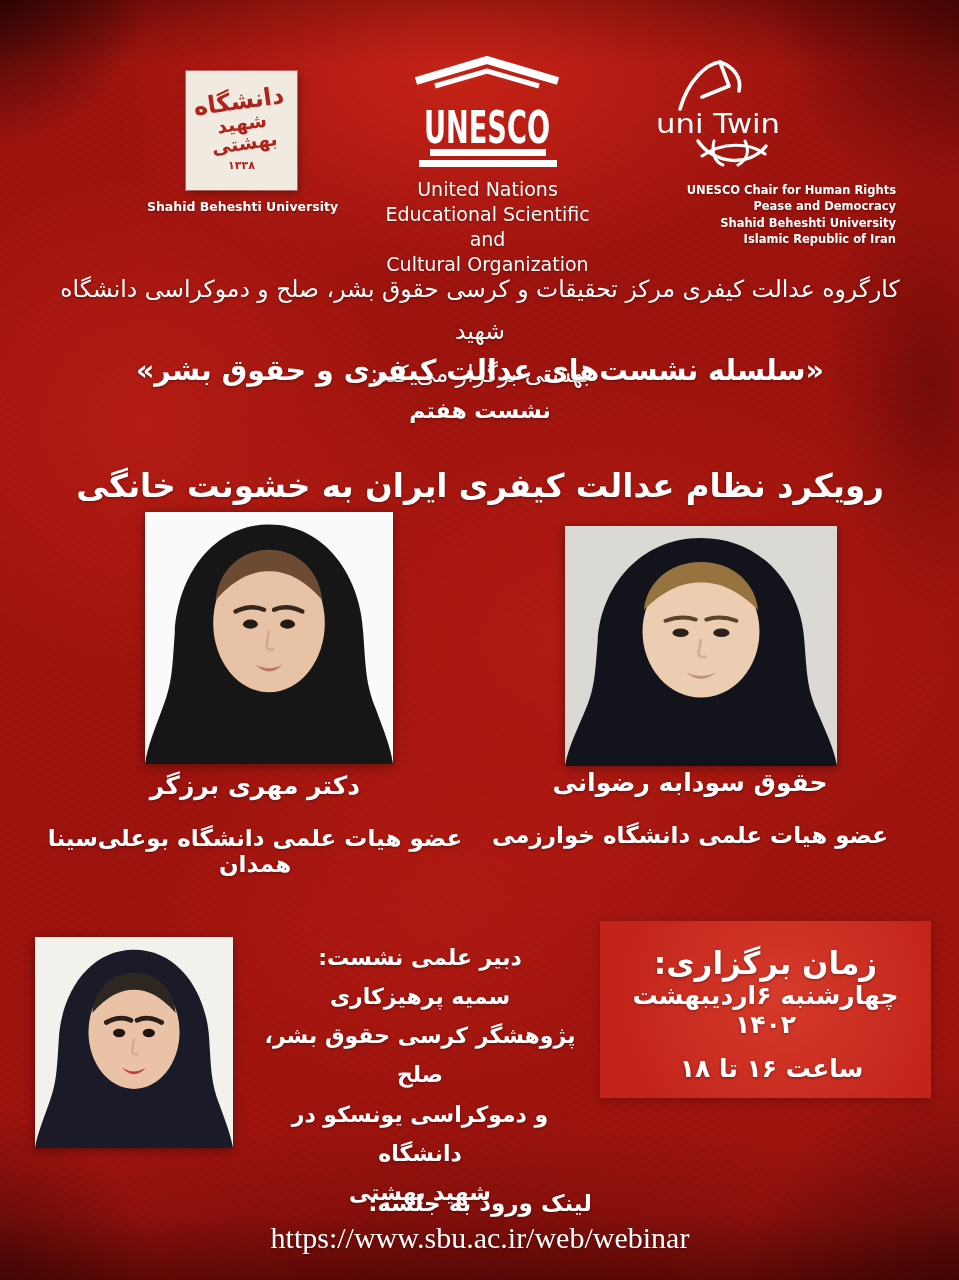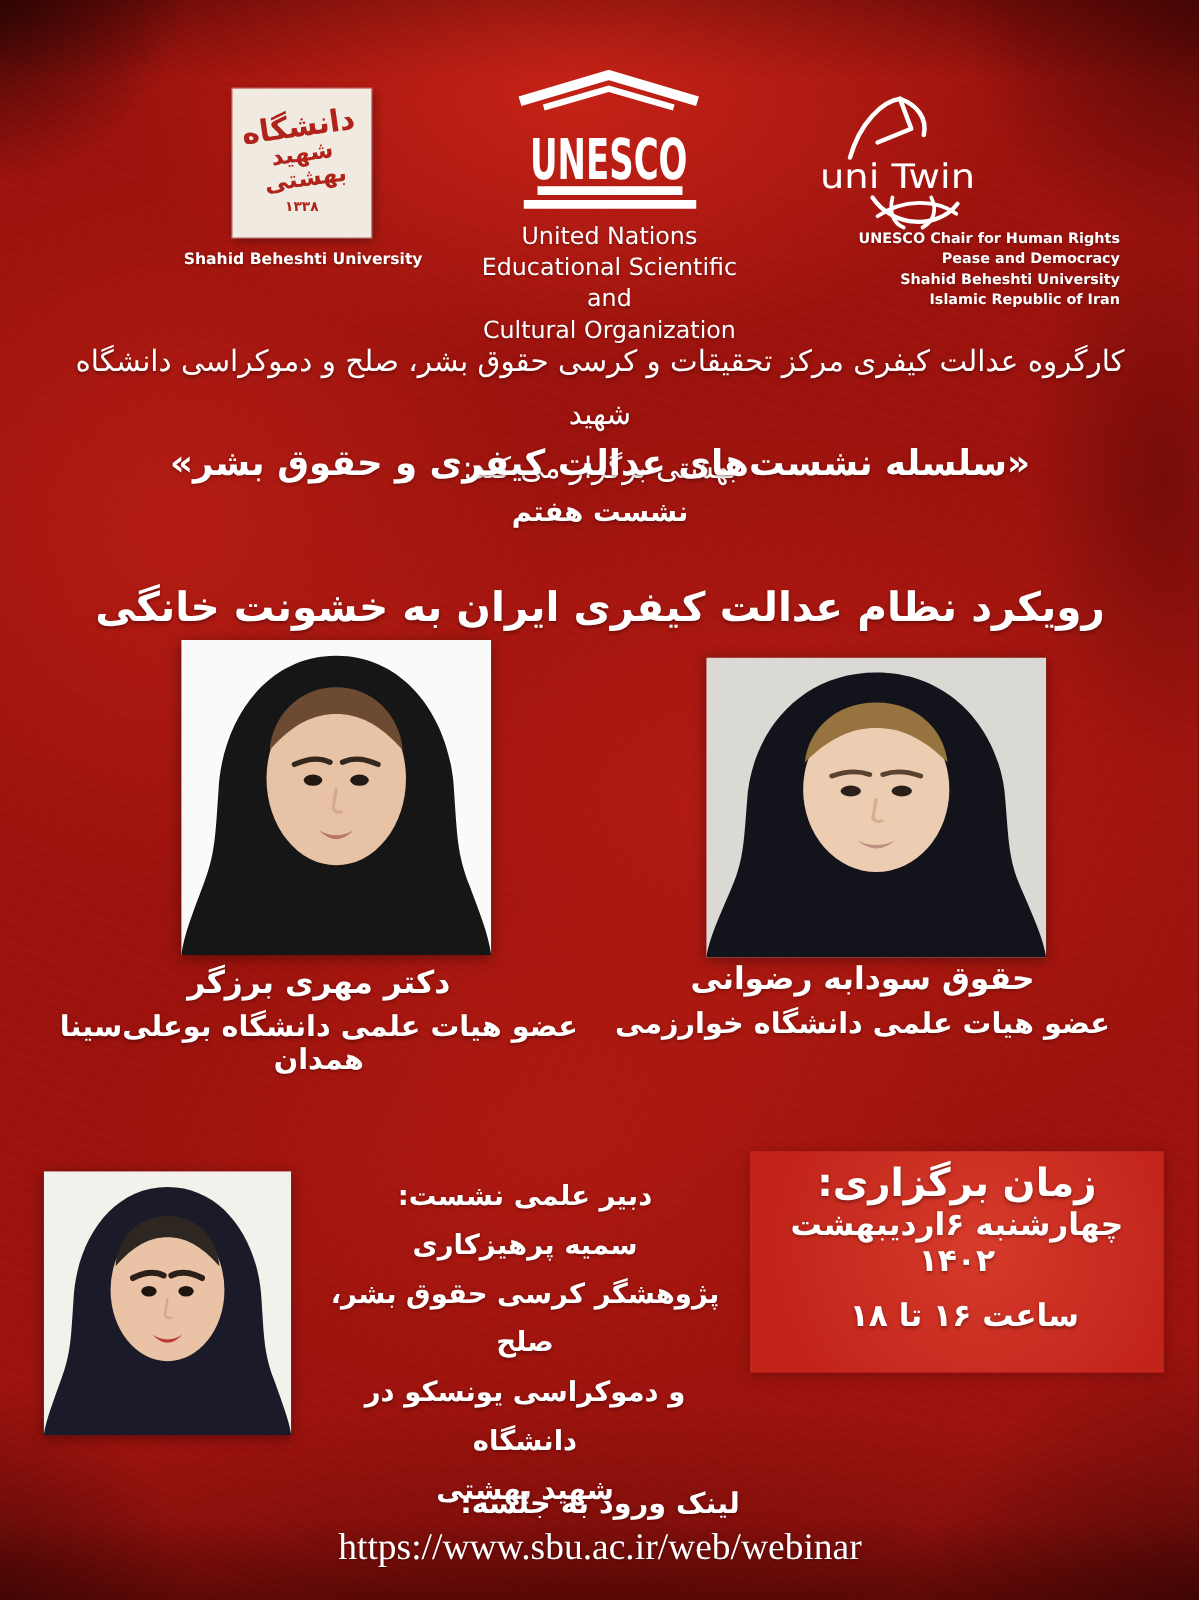--- a/index.html
+++ b/index.html
@@ -32,47 +32,47 @@
   .sbu-callig{color:#b0231a;font-weight:bold;line-height:1.05;text-align:center;
     transform:rotate(-8deg);direction:rtl;}
   .sbu-callig .l1{font-size:24px;}
   .sbu-callig .l2{font-size:19px;}
   .sbu-year{color:#b0231a;font-size:11px;font-weight:bold;margin-top:5px;direction:rtl;}
   .sbu-caption{left:140px;top:199px;width:205px;text-align:center;font-size:12.5px;font-weight:bold;}
 
   .unesco-svg{left:408px;top:56px;}
   .unesco-caption{left:377px;top:177px;width:221px;text-align:center;font-size:19px;line-height:1.32;}
 
-  .unitwin-svg{left:652px;top:68px;text-decoration:underline;}
+  .unitwin-svg{left:652px;top:51px;text-decoration:underline;}
   .unitwin-caption{left:666px;top:182px;width:230px;text-align:right;font-size:11.5px;font-weight:bold;line-height:1.42;}
 
   
   .intro{left:38px;top:268px;width:884px;font-size:23.5px;line-height:1.8;}
   .series-title{left:38px;top:354px;width:884px;font-size:28.5px;font-weight:bold;}
   .session-label{left:38px;top:398px;width:884px;font-size:22px;font-weight:600;}
   .session-title{left:38px;top:431px;width:884px;font-size:32.5px;font-weight:bold;margin-top:36px;}
 
   
   .photo{box-shadow:0 2px 10px rgba(0,0,0,.4);}
   .photo-left{left:145px;top:512px;width:248px;height:252px;}
   .photo-right{left:565px;top:526px;width:272px;height:240px;}
   .photo-secretary{left:35px;top:937px;width:198px;height:211px;}
   .photo svg{display:block;width:100%;height:100%;}
 
   .speaker-col-left{left:25px;top:771px;width:460px;}
   .speaker-col-right{left:480px;top:768px;width:420px;}
-  .speaker-name{font-size:25px;font-weight:bold;margin-bottom:9px;text-align:center;}
+  .speaker-name{font-size:25px;font-weight:bold;margin-bottom:25px;text-align:center;}
   .speaker-affil{font-size:23px;font-weight:bold;}
 
   
   .secretary-block{left:248px;top:938px;width:344px;font-size:22px;font-weight:bold;line-height:1.78;}
   .schedule-box{left:600px;top:921px;width:331px;height:177px;
     background:radial-gradient(circle at 55% 42%, #d63b2b, #c2241a 78%);
     box-shadow:0 2px 10px rgba(0,0,0,.25);}
-  .schedule-heading{padding-top:8px;font-size:31px;font-weight:bold;}
+  .schedule-heading{padding-top:24px;font-size:31px;font-weight:bold;}
   .schedule-date{font-size:25px;font-weight:600;}
   .schedule-time{margin-top:15px;font-size:25px;font-weight:600;padding-left:12px;}
   .link-label{left:38px;top:1190px;width:884px;font-size:23px;font-weight:600;}
   .link-url{left:38px;top:1221px;width:884px;text-align:center;font-size:30px;
     font-family:"Liberation Serif","DejaVu Serif",serif;}
 </style>
 </head>
 <body>
 
 <div class="poster">

